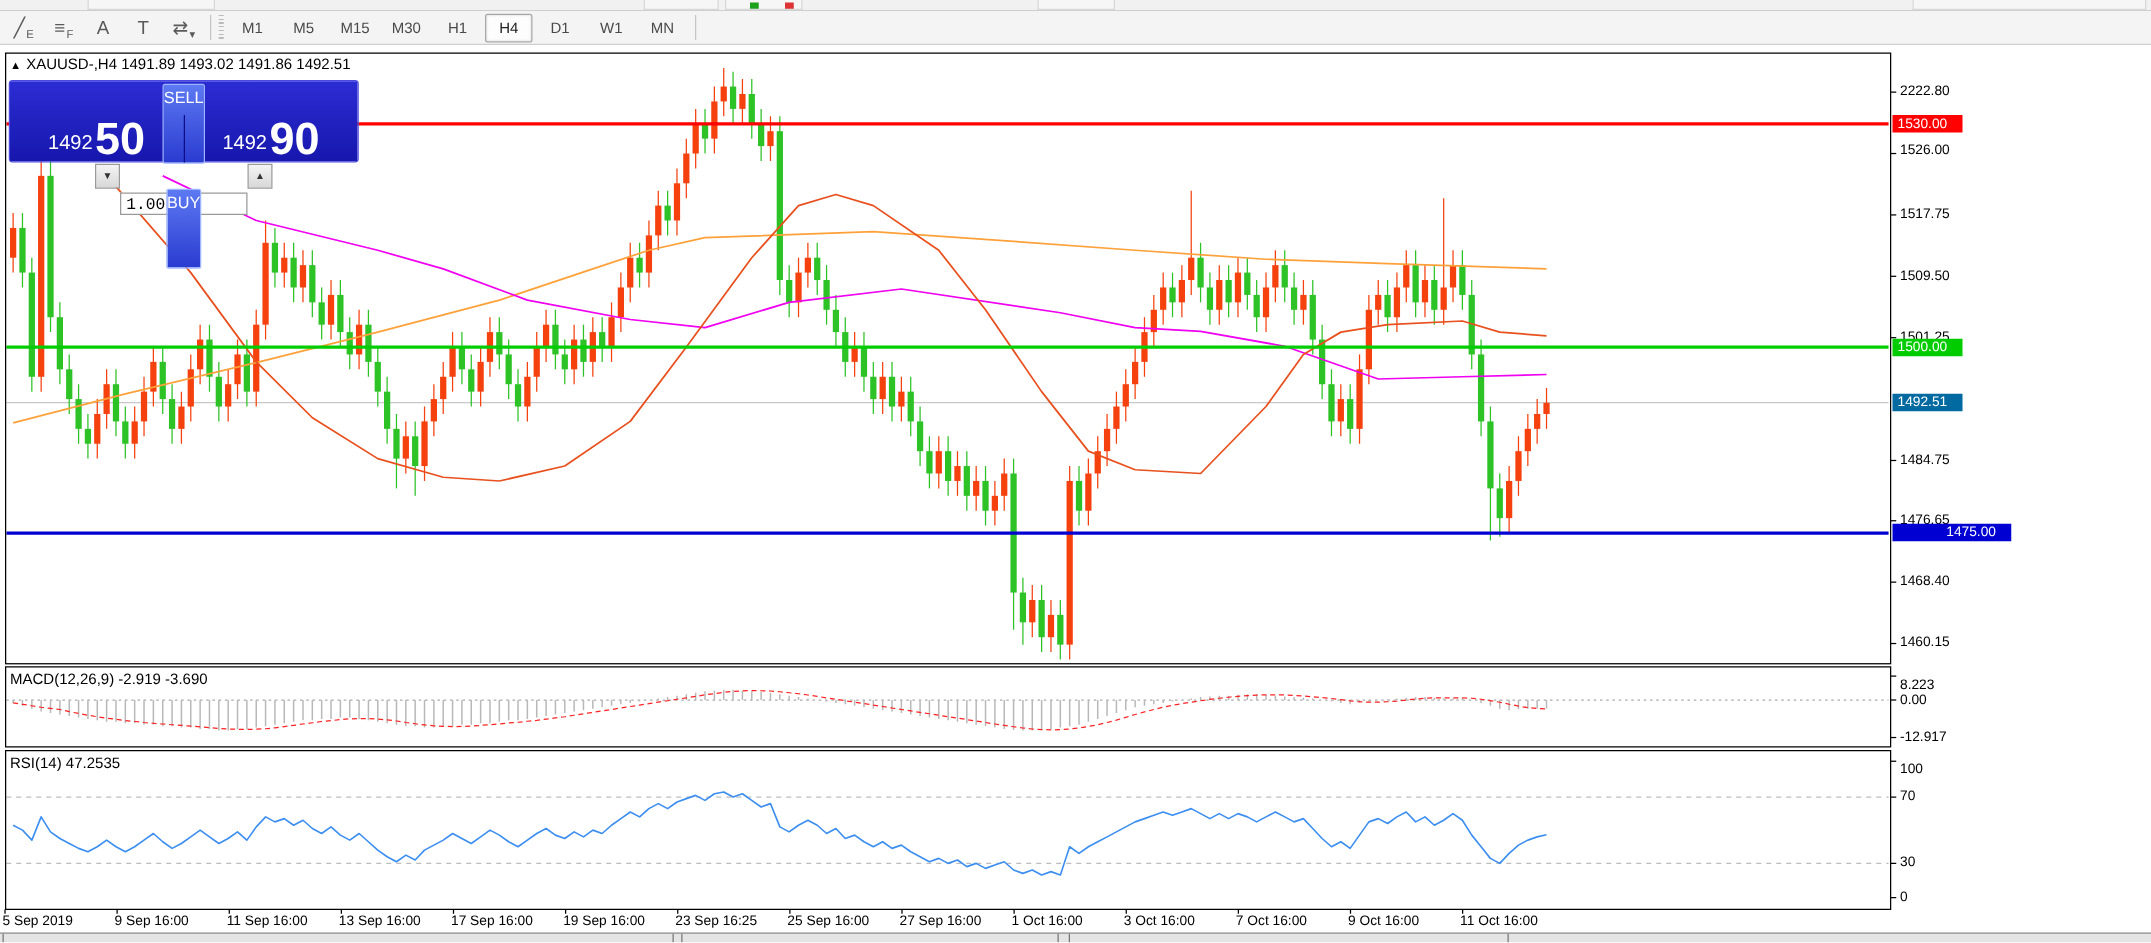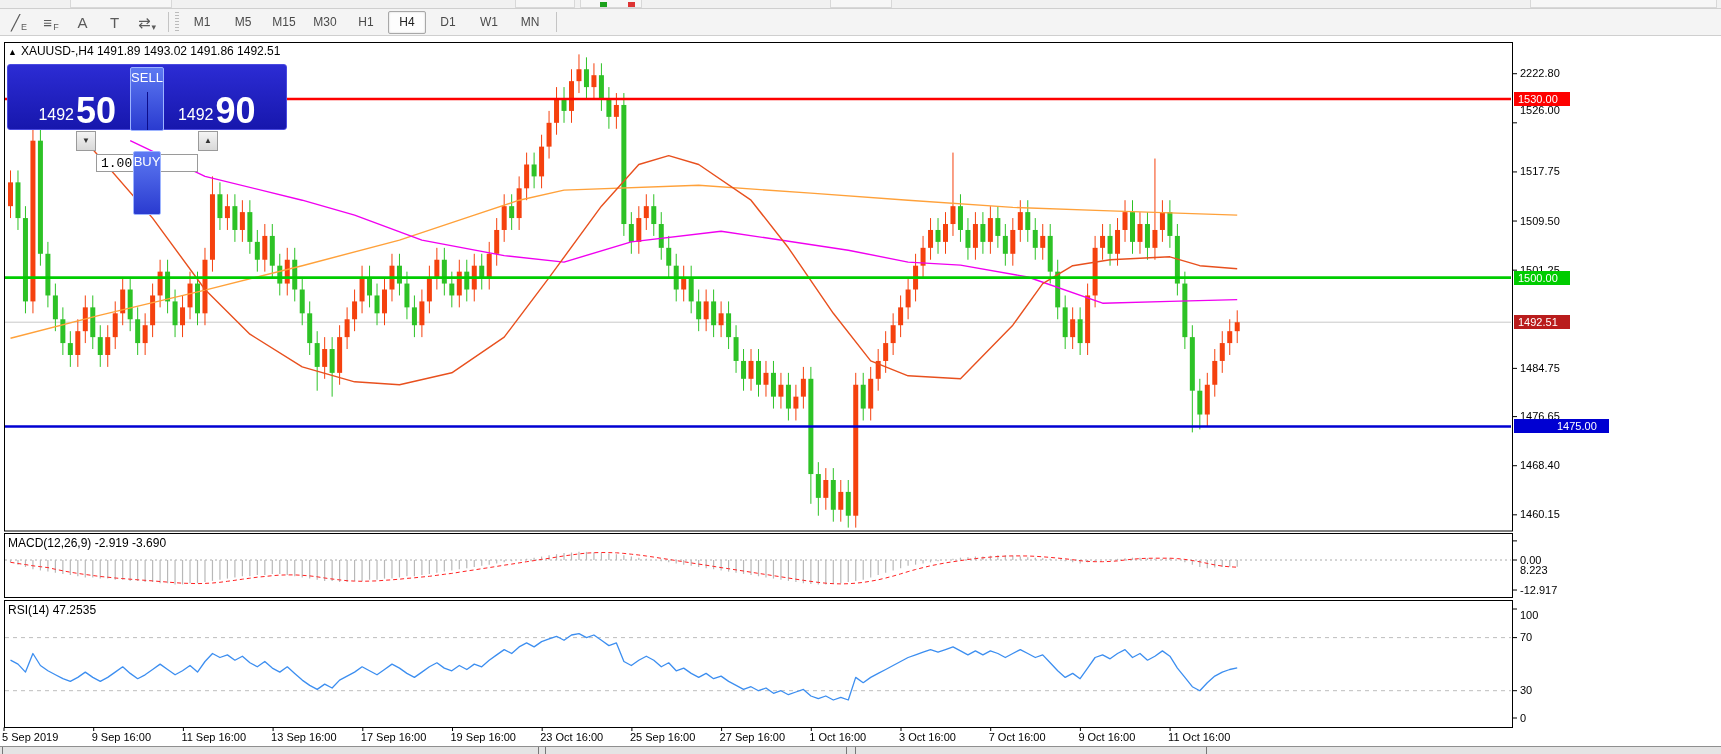--- a/index.html
+++ b/index.html
@@ -701,48 +701,48 @@
       </div>
     </div>
   </div>
 
 
   <div class="ind-label" style="top:536px;">MACD(12,26,9) -2.919 -3.690</div>
   <div class="ind-label" style="top:603px;">RSI(14) 47.2535</div>
 
   <div id="price-labels">
       <div class="ptick" style="top: 67.2097px;">2222.80</div>
-      <div class="ptick" style="top: 104px;">1526.00</div>
+      <div class="ptick" style="top: 114px;">1526.00</div>
       <div class="ptick" style="top: 165.434px;">1517.75</div>
       <div class="ptick" style="top: 214.547px;">1509.50</div>
       <div class="ptick" style="top: 263.659px;">1501.25</div>
       <div class="ptick" style="top: 361.883px;">1484.75</div>
       <div class="ptick" style="top: 410.103px;">1476.65</div>
       <div class="ptick" style="top: 459.215px;">1468.40</div>
       <div class="ptick" style="top: 508.327px;">1460.15</div>
       <div class="badge" style="top: 92.01px; background: rgb(254, 1, 0); color: rgb(255, 255, 255);">1530.00</div>
       <div class="badge" style="top: 270.6px; background: rgb(0, 204, 0); color: rgb(255, 255, 255);">1500.00</div>
       <div class="badge" style="top: 419.425px; background: rgb(0, 0, 210); color: rgb(255, 255, 255); padding-left: 43px;">1475.00</div>
-      <div class="badge" style="top: 315.188px; background: #b91c1c; color: rgb(255, 255, 255);">1492.51</div>
-      <div class="ptick" style="top: 564px;">8.223</div>
+      <div class="badge" style="top: 315.188px; background: #0369a1; color: rgb(255, 255, 255);">1492.51</div>
+      <div class="ptick" style="top: 542px;">8.223</div>
       <div class="ptick" style="top: 553.5px;">0.00</div>
       <div class="ptick" style="top: 583.519px;">-12.917</div>
       <div class="ptick" style="top: 609px;">100</div>
       <div class="ptick" style="top: 631.11px;">70</div>
       <div class="ptick" style="top: 684.19px;">30</div>
       <div class="ptick" style="top: 711.5px;">0</div>
     </div>
   <div id="time-labels">
       <div class="tlabel" style="left: 2px;">5 Sep 2019</div>
       <div class="tlabel" style="left: 91.7px;">9 Sep 16:00</div>
       <div class="tlabel" style="left: 181.4px;">11 Sep 16:00</div>
       <div class="tlabel" style="left: 271.1px;">13 Sep 16:00</div>
       <div class="tlabel" style="left: 360.8px;">17 Sep 16:00</div>
       <div class="tlabel" style="left: 450.5px;">19 Sep 16:00</div>
-      <div class="tlabel" style="left: 540.2px;">23 Oct 16:00</div>
+      <div class="tlabel" style="left: 540.2px;">23 Sep 16:25</div>
       <div class="tlabel" style="left: 629.9px;">25 Sep 16:00</div>
       <div class="tlabel" style="left: 719.6px;">27 Sep 16:00</div>
       <div class="tlabel" style="left: 809.3px;">1 Oct 16:00</div>
       <div class="tlabel" style="left: 899px;">3 Oct 16:00</div>
       <div class="tlabel" style="left: 988.7px;">7 Oct 16:00</div>
       <div class="tlabel" style="left: 1078.4px;">9 Oct 16:00</div>
       <div class="tlabel" style="left: 1168.1px;">11 Oct 16:00</div>
     </div>
 
   <div class="bottom-strip">

